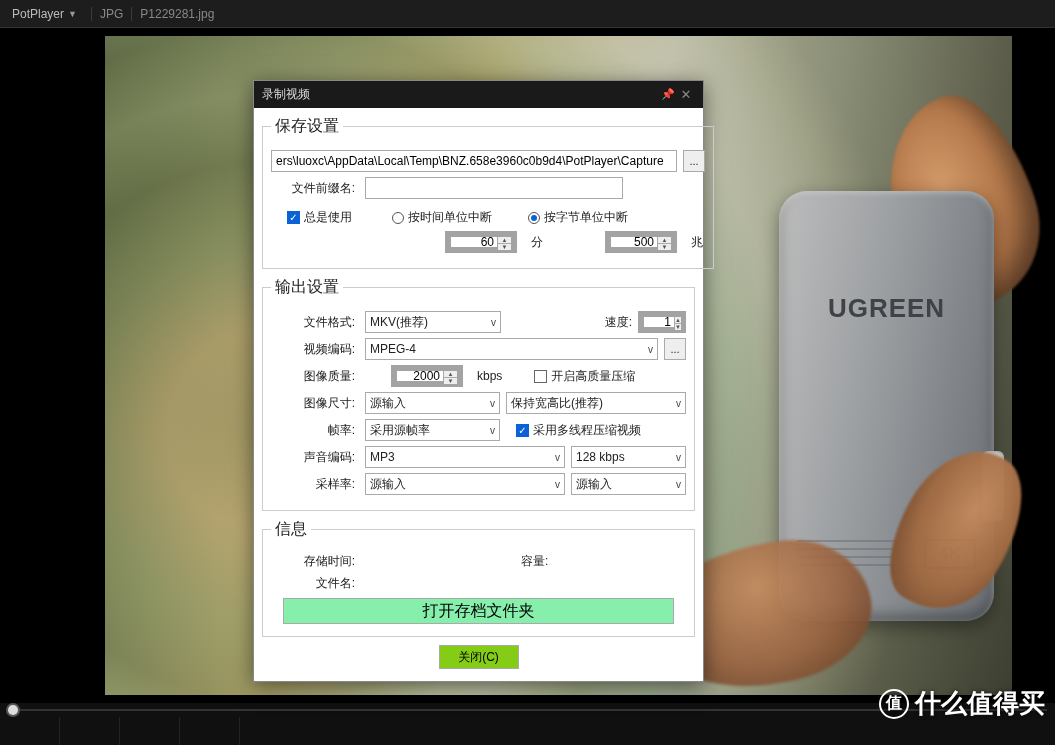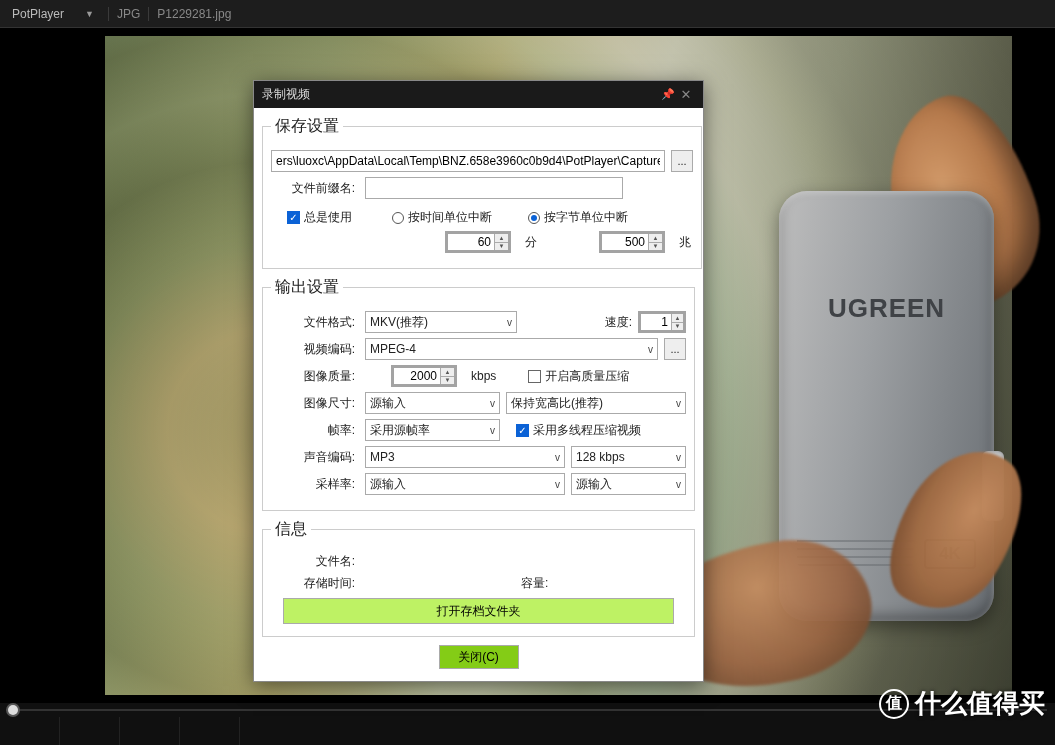--- a/index.html
+++ b/index.html
@@ -1,20 +1,20 @@
 <!DOCTYPE html>
 <html><head>
 <meta charset="utf-8">
 <style>
   * { box-sizing: border-box; font-family: "Microsoft YaHei", "Segoe UI", sans-serif; }
   body { margin:0; width:1055px; height:745px; background:#000; overflow:hidden; position:relative; }
 
   
   .topbar { height:28px; background:#1d1d1d; color:#bbb; display:flex; align-items:center; padding:0 6px; font-size:12px; border-bottom:1px solid #333; }
-  .topbar .app { background:#1d1d1d; padding:2px 6px; display:flex; align-items:center; gap:21px; }
+  .topbar .app { background:#1d1d1d; padding:2px 6px; display:flex; align-items:center; gap:4px; }
   .topbar .chev { font-size:9px; color:#999; }
   .topbar .sep { width:1px; height:14px; background:#3a3a3a; margin:0 8px; }
   .topbar .meta { color:#888; }
 
   .viewing-area { position:absolute; top:28px; left:0; right:0; bottom:42px; background:#000; }
   .image-surface { position:absolute; left:105px; right:43px; top:8px; bottom:8px;
     background: radial-gradient(circle at 18% 60%, #9a855b 0%, #c7a36e 12%, #7d8a60 22%, #5a6848 32%, #8a9b75 40%, #6b7a5a 48%, #8aa98a 55%, #b3b3a0 62%, #9a9a88 68%, #7a7a6a 73%, #5a5a52 78%, #3a3a35 100%),
                 linear-gradient(110deg,#6a6e57 0%,#8e8f72 20%,#b0a47e 35%,#b9b9a7 50%,#9fa28f 65%,#7b7d6c 80%,#575a4c 100%);
     background-blend-mode: soft-light;
     filter: blur(0.3px);
@@ -66,28 +66,28 @@
   legend { padding:0 4px; font-size:16px; }
 
   .row { display:flex; align-items:center; margin:5px 0; gap:6px; }
   .lbl { width:88px; text-align:right; padding-right:4px; }
   .lbl-narrow { width:auto; padding:0 2px 0 8px; }
 
   input.txt, .combo, input.numbox { border:1px solid #aaa; height:22px; font-size:12px; padding:0 4px; background:#fff; }
   input.txt { flex:1; }
   .smallbtn { width:22px; height:22px; border:1px solid #aaa; background:#eee; font-size:11px; text-align:center; line-height:20px;}
   .btnrow { display:flex; gap:6px; margin:6px 12px 2px 12px;}
-  .bigbtn { flex:1; height:26px; border:1px solid #aaa; background:#bef264; font-size:12px;}
+  .bigbtn { flex:1; height:26px; border:1px solid #aaa; background:#86efac; font-size:16px;}
   .closewrap { display:flex; justify-content:center; margin:8px 0 2px 0;}
   .closebtn { width:80px; height:24px; border:1px solid #aaa; background:#84cc16; font-size:12px;}
 
   .combo { display:flex; align-items:center; justify-content:space-between; padding:0 4px; }
   .combo .caret { font-size:10px; color:#444; margin-left:6px;}
 
-  .numwrap { display:inline-flex; border:3px solid #a3a3a3; height:22px;}
+  .numwrap { display:inline-flex; border:6px solid #a3a3a3; height:22px;}
   .numwrap input { border:none; width:46px; text-align:right; padding:0 3px; font-size:12px; }
   .spinner { width:14px; display:flex; flex-direction:column; border-left:1px solid #aaa;}
   .spinner div { flex:1; font-size:6px; display:flex; align-items:center; justify-content:center; color:#555; background:#eee;}
   .spinner div+div{ border-top:1px solid #aaa;}
 
   .cb { width:13px; height:13px; border:1px solid #666; display:inline-flex; align-items:center; justify-content:center; margin-right:4px; font-size:10px; color:#fff; }
   .cb.checked { background:#0b62d6; border-color:#0b62d6;}
   .radio { width:12px; height:12px; border:1px solid #555; border-radius:50%; display:inline-flex; align-items:center; justify-content:center; margin-right:4px;}
   .radio.sel::after{content:"";width:6px;height:6px;border-radius:50%;background:#0b62d6;}
   .opt { display:inline-flex; align-items:center; margin-right:6px; }
@@ -203,21 +203,21 @@
         </span>
         <span class="lbl-narrow">兆</span>
       </div>
     </fieldset>
 
     <fieldset>
       <legend>输出设置</legend>
 
       <div class="row">
         <span class="lbl">文件格式:</span>
-        <div class="combo" style="width:152px">
+        <div class="combo" style="width:136px">
           <span>MKV(推荐)</span>
             <span class="caret">v</span>
         </div>
         <span style="flex:1"></span>
         <span>速度:</span>
         <span class="numwrap" style="width:48px">
           <input style="width: 30px;" value="1">
           <span class="spinner">
               <div>▲</div>
               <div>▼</div>
@@ -298,27 +298,27 @@
         <div class="combo" style="flex:1">
           <span>源输入</span>
             <span class="caret">v</span>
         </div>
       </div>
     </fieldset>
 
     <fieldset>
       <legend>信息</legend>
       <div class="row">
-          <span class="lbl">文件名:</span>
-        </div>
-      <div class="row">
         <span class="lbl">存储时间:</span>
         <span style="width:150px"></span>
         <span>容量:</span>
       </div>
+      <div class="row">
+          <span class="lbl">文件名:</span>
+        </div>
       <div class="btnrow">
         <button class="bigbtn">打开存档文件夹</button>
       </div>
     </fieldset>
 
     <div class="closewrap">
       <button class="closebtn">关闭(C)</button>
     </div>
   </div>
 </div>

